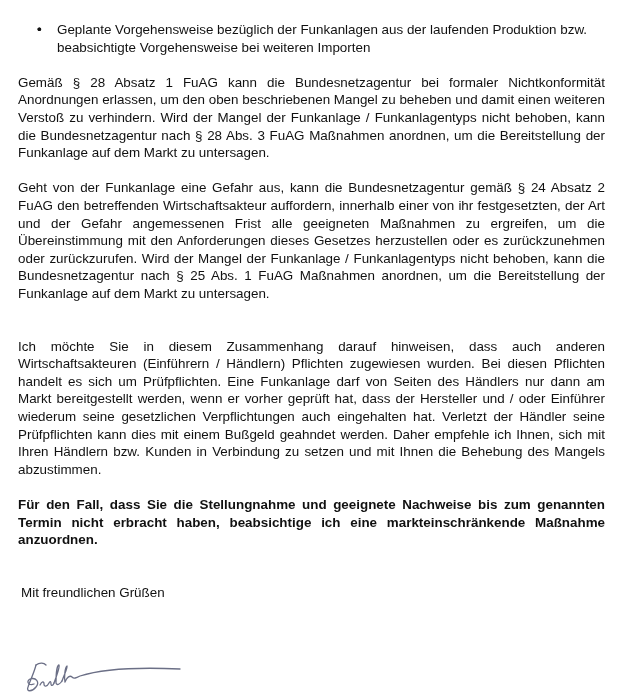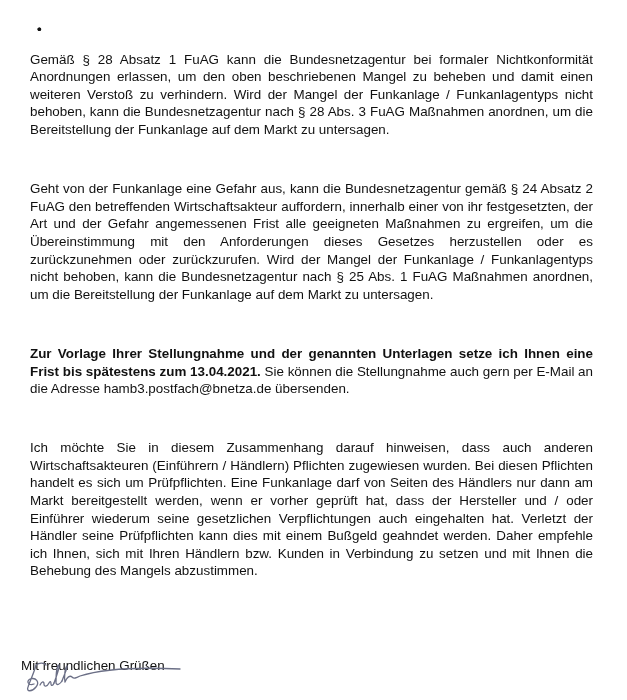--- a/index.html
+++ b/index.html
@@ -5,48 +5,49 @@
     html, body { margin: 0; padding: 0; background: #ffffff; }
     body {
       width: 627px; height: 700px; overflow: hidden; position: relative;
       font-family: "Liberation Sans", sans-serif;
       font-size: 13.4px; color: #111111;
     }
     .doc { position: absolute; left: 18px; top: 21px; width: 587px; line-height: 17.6px; }
     ul.bullets { margin: 0; padding: 0; list-style: none; }
     ul.bullets li { position: relative; padding-left: 39px; }
     ul.bullets li .dot { position: absolute; left: 19px; top: 0; }
-    p { margin: 12px; }
+    p { margin: 0; }
     .just { text-align: justify; text-align-last: left; }
     .gap { height: 17.6px; }
     .bold { font-weight: bold; }
     .sig { position: absolute; left: 22px; top: 655px; }
     .closing { margin-left: 3px; }
   </style>
 </head>
 <body>
 
 <div class="doc">
   <ul class="bullets">
     <li>
       <span class="dot">•</span>
     </li>
     <li>
       <span class="dot">•</span>
+      <span>Geplante Vorgehensweise bezüglich der Funkanlagen aus der laufenden Produktion bzw. beabsichtigte Vorgehensweise bei weiteren Importen</span>
     </li>
   </ul>
   <div class="gap"></div>
   <p class="just">Gemäß § 28 Absatz 1 FuAG kann die Bundesnetzagentur bei formaler Nichtkonformität Anordnungen erlassen, um den oben beschriebenen Mangel zu beheben und damit einen weiteren Verstoß zu verhindern. Wird der Mangel der Funkanlage / Funkanlagentyps nicht behoben, kann die Bundesnetzagentur nach § 28 Abs. 3 FuAG Maßnahmen anordnen, um die Bereitstellung der Funkanlage auf dem Markt zu untersagen.</p>
   <div class="gap"></div>
   <p class="just">Geht von der Funkanlage eine Gefahr aus, kann die Bundesnetzagentur gemäß § 24 Absatz 2 FuAG den betreffenden Wirtschaftsakteur auffordern, innerhalb einer von ihr festgesetzten, der Art und der Gefahr angemessenen Frist alle geeigneten Maßnahmen zu ergreifen, um die Übereinstimmung mit den Anforderungen dieses Gesetzes herzustellen oder es zurückzunehmen oder zurückzurufen. Wird der Mangel der Funkanlage / Funkanlagentyps nicht behoben, kann die Bundesnetzagentur nach § 25 Abs. 1 FuAG Maßnahmen anordnen, um die Bereitstellung der Funkanlage auf dem Markt zu untersagen.</p>
   <div class="gap"></div>
-  <p class="just"><span class="bold">Zur Vorlage Ihrer Stellungnahme und der genannten Unterlagen setze ich Ihnen eine Frist bis spätestens zum 13.04.2021.</span><span> Sie können die Stellungnahme auch gern per E-Mail an die Adresse hamb3.postfach@bnetza.de übersenden.</span></p>
   <div class="gap"></div>
   <p class="just">Ich möchte Sie in diesem Zusammenhang darauf hinweisen, dass auch anderen Wirtschaftsakteuren (Einführern / Händlern) Pflichten zugewiesen wurden. Bei diesen Pflichten handelt es sich um Prüfpflichten. Eine Funkanlage darf von Seiten des Händlers nur dann am Markt bereitgestellt werden, wenn er vorher geprüft hat, dass der Hersteller und / oder Einführer wiederum seine gesetzlichen Verpflichtungen auch eingehalten hat. Verletzt der Händler seine Prüfpflichten kann dies mit einem Bußgeld geahndet werden. Daher empfehle ich Ihnen, sich mit Ihren Händlern bzw. Kunden in Verbindung zu setzen und mit Ihnen die Behebung des Mangels abzustimmen.</p>
   <div class="gap"></div>
+  <p class="just bold">Für den Fall, dass Sie die Stellungnahme und geeignete Nachweise bis zum genannten Termin nicht erbracht haben, beabsichtige ich eine markteinschränkende Maßnahme anzuordnen.</p>
   <div class="gap"></div>
   <div class="gap"></div>
   <p class="closing">Mit freundlichen Grüßen</p>
   <div class="gap"></div>
 
 </div>
 
 <svg class="sig" width="175" height="42" viewBox="0 0 175 42">
   <g fill="none" stroke="#6b6f86" stroke-width="1.3" stroke-linecap="round" stroke-linejoin="round">
     <path d="M14 10 C 12 18, 8 26, 6 32 C 4 37, 10 37, 14 32 C 18 27, 14 22, 8 24 C 4 26, 6 31, 12 29"></path>

